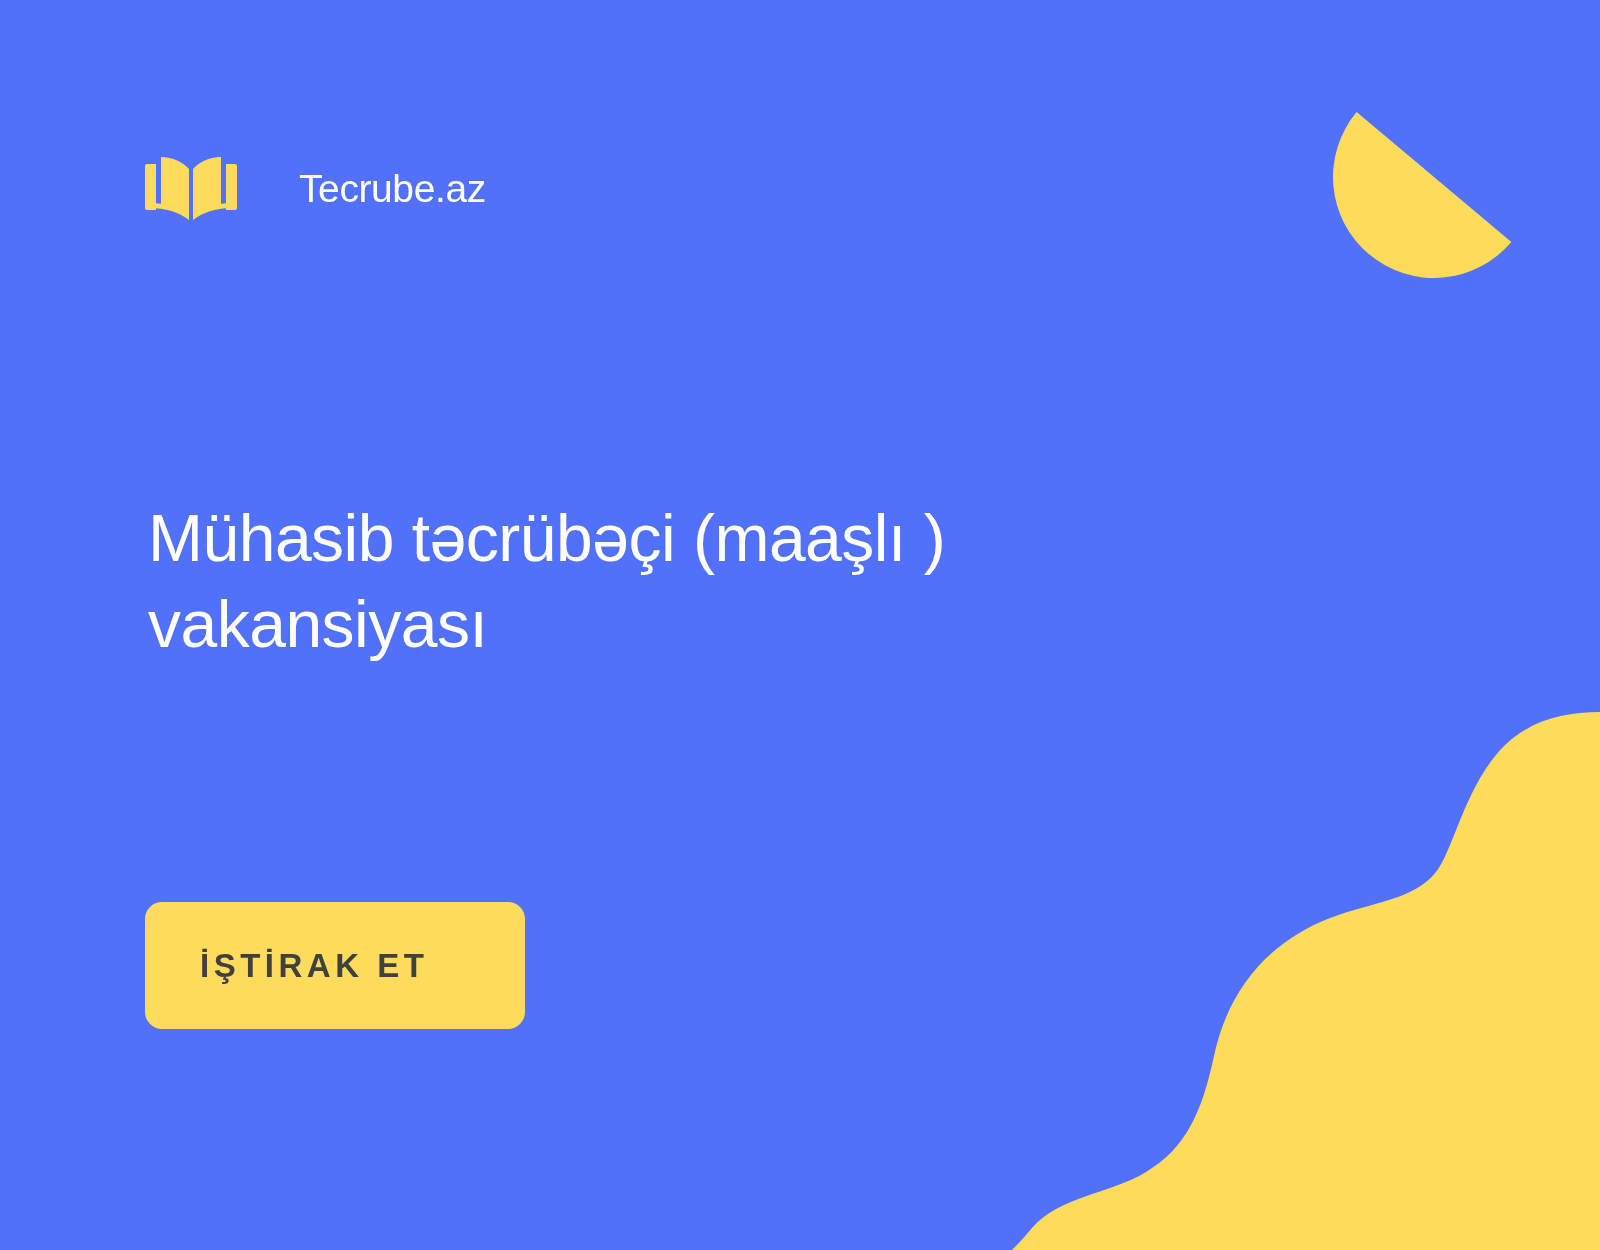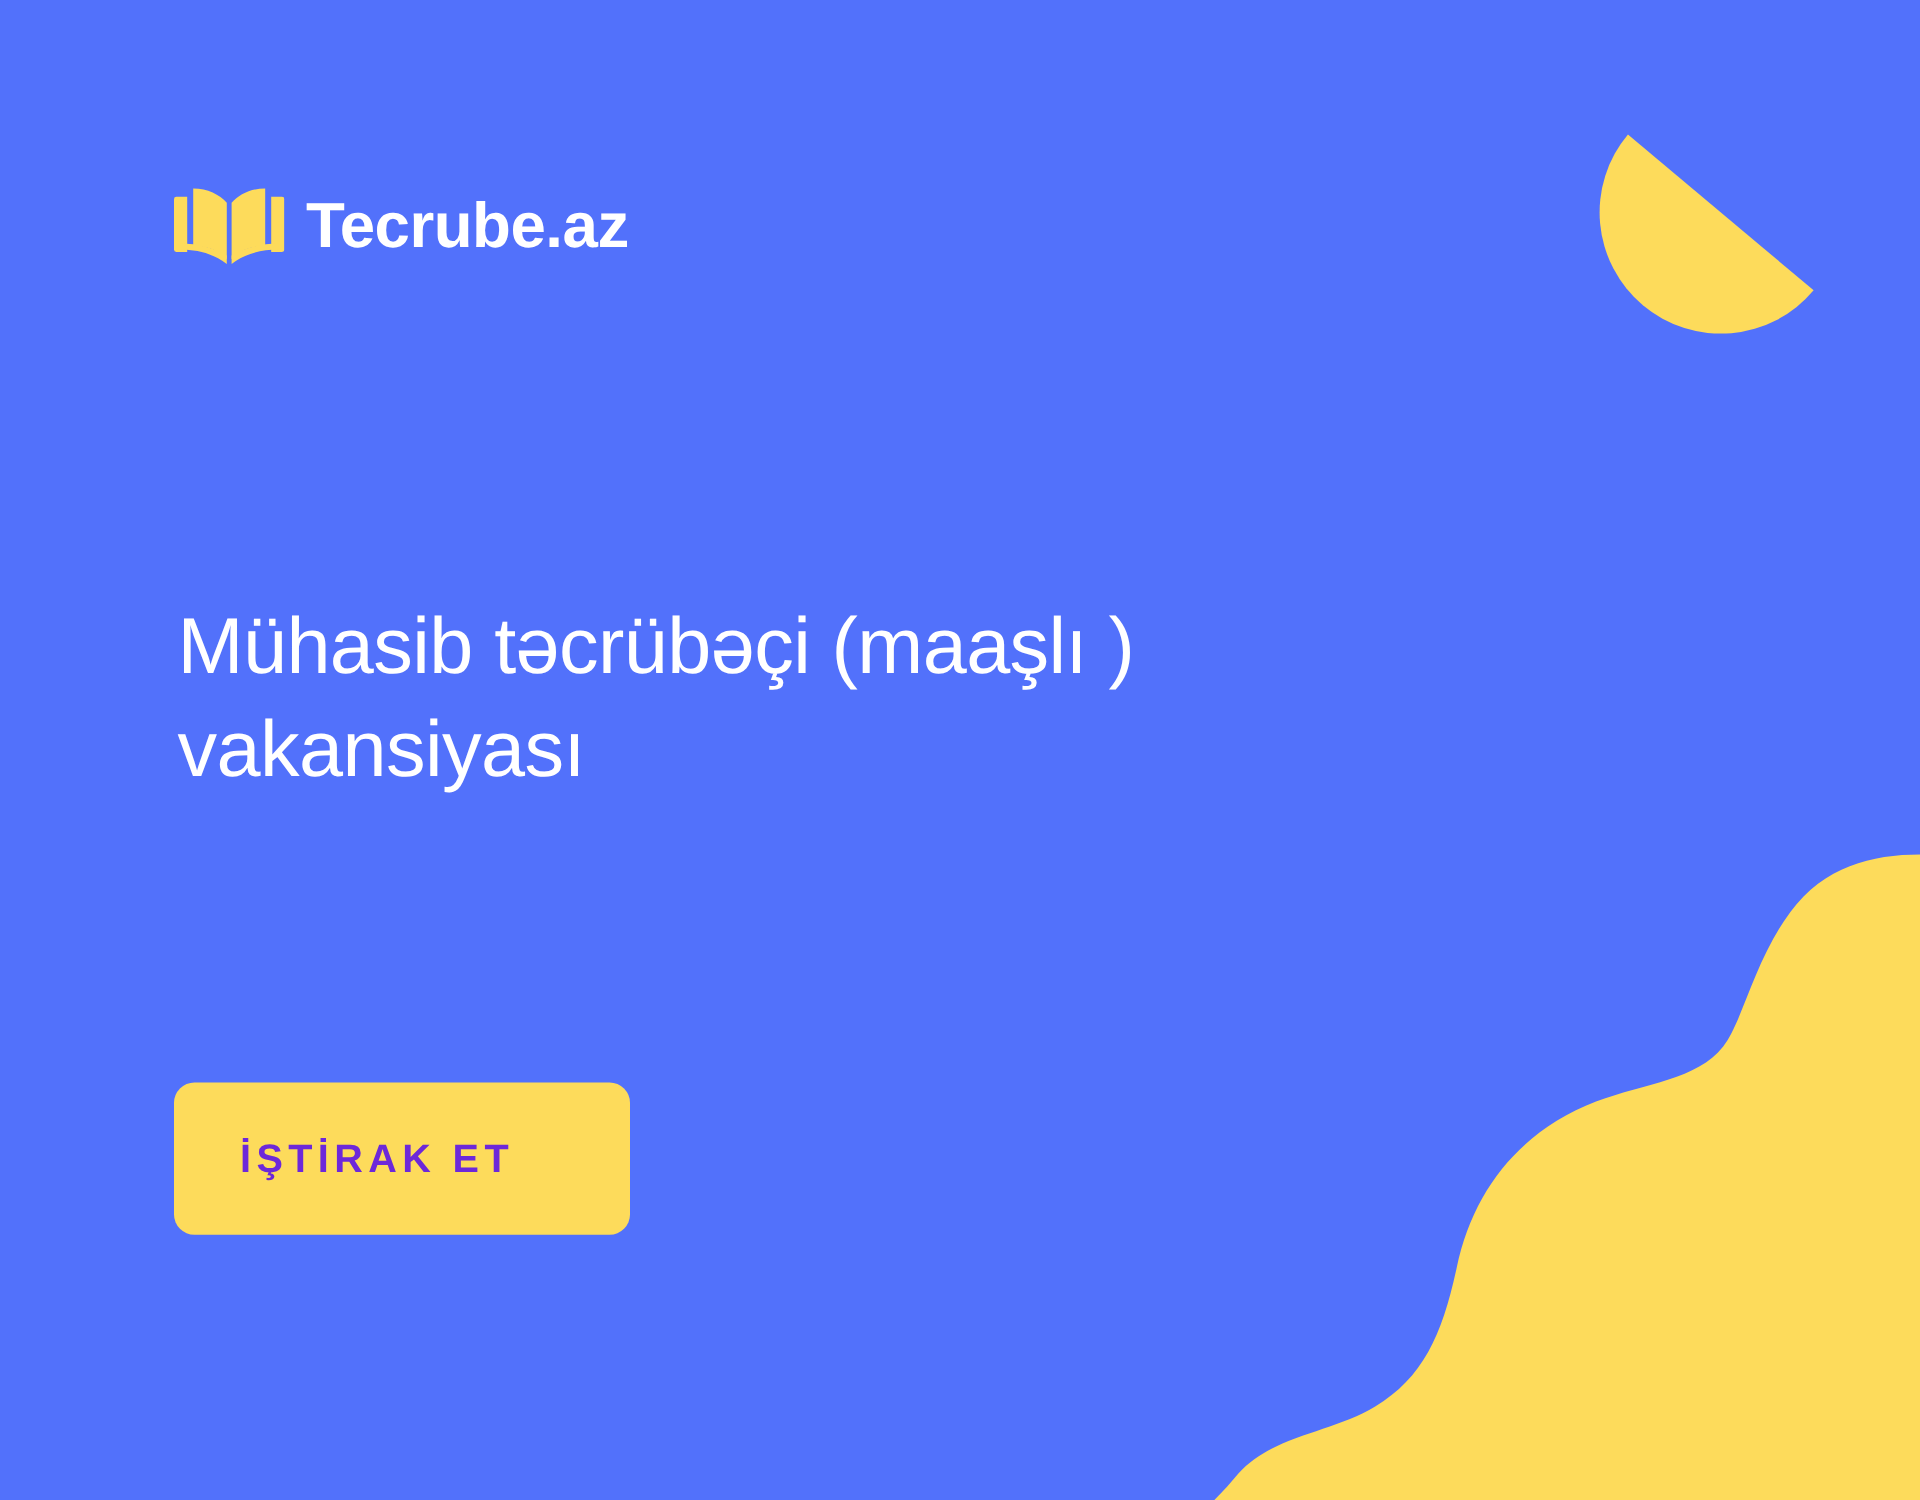--- a/index.html
+++ b/index.html
@@ -38,25 +38,26 @@
 
   .logo-mark {
     width: 92px;
     height: 72px;
     display: block;
     flex: 0 0 auto;
   }
 
   .logo-text {
     color: #ffffff;
-    font-size: 53px;
-    font-weight: 700;
+    font-size: 39px;
+    font-weight: 400;
     letter-spacing: -0.4px;
     line-height: 1;
     white-space: nowrap;
+    margin-left: 44px;
   }
 
   
   .headline {
     position: absolute;
     left: 148px;
     top: 452px;
     width: 1120px;
     color: #ffffff;
     font-size: 66px;
@@ -68,21 +69,21 @@
   
   .cta-button {
     position: absolute;
     left: 145px;
     top: 902px;
     width: 380px;
     height: 127px;
     background: #FDDB5B;
     border: none;
     border-radius: 17px;
-    color: #6d28d9;
+    color: #404040;
     font-family: "Liberation Sans", sans-serif;
     font-size: 33px;
     font-weight: 700;
     letter-spacing: 4.5px;
     text-align: left;
     padding: 0 0 0 55px;
     box-sizing: border-box;
     cursor: pointer;
     display: flex;
     align-items: center;

